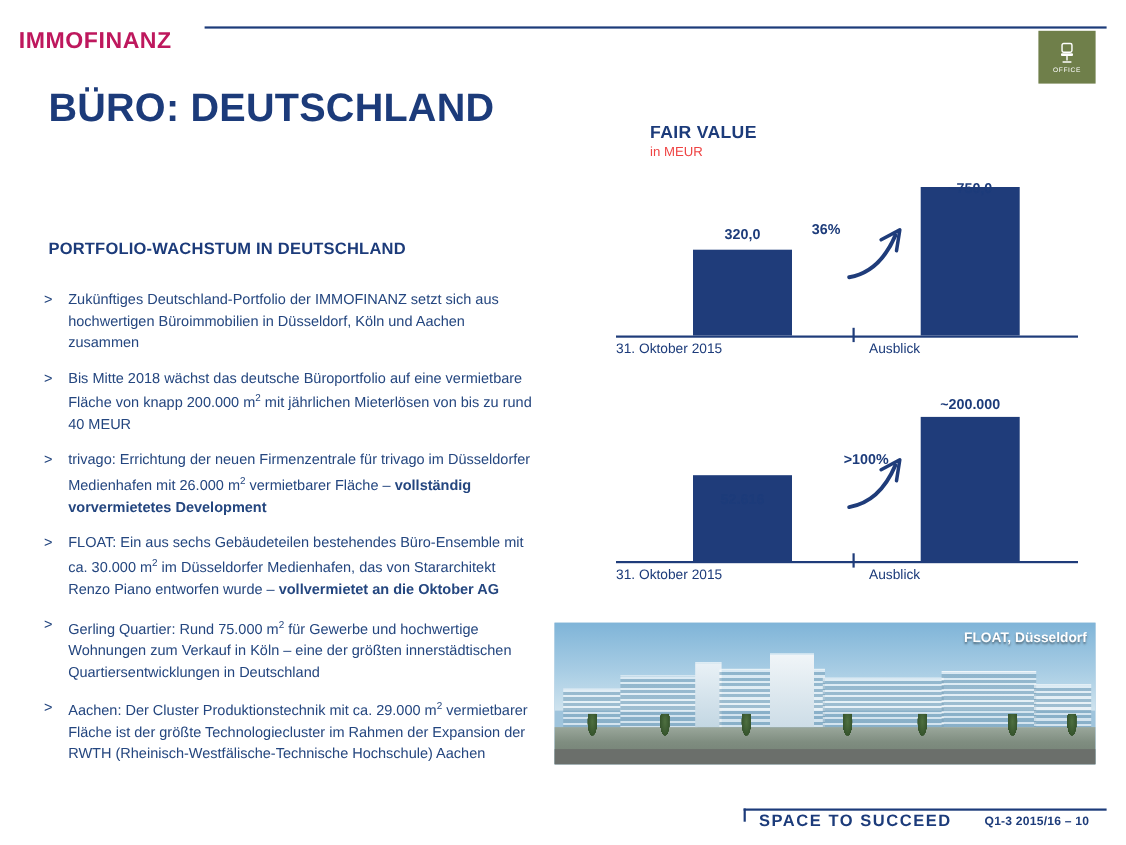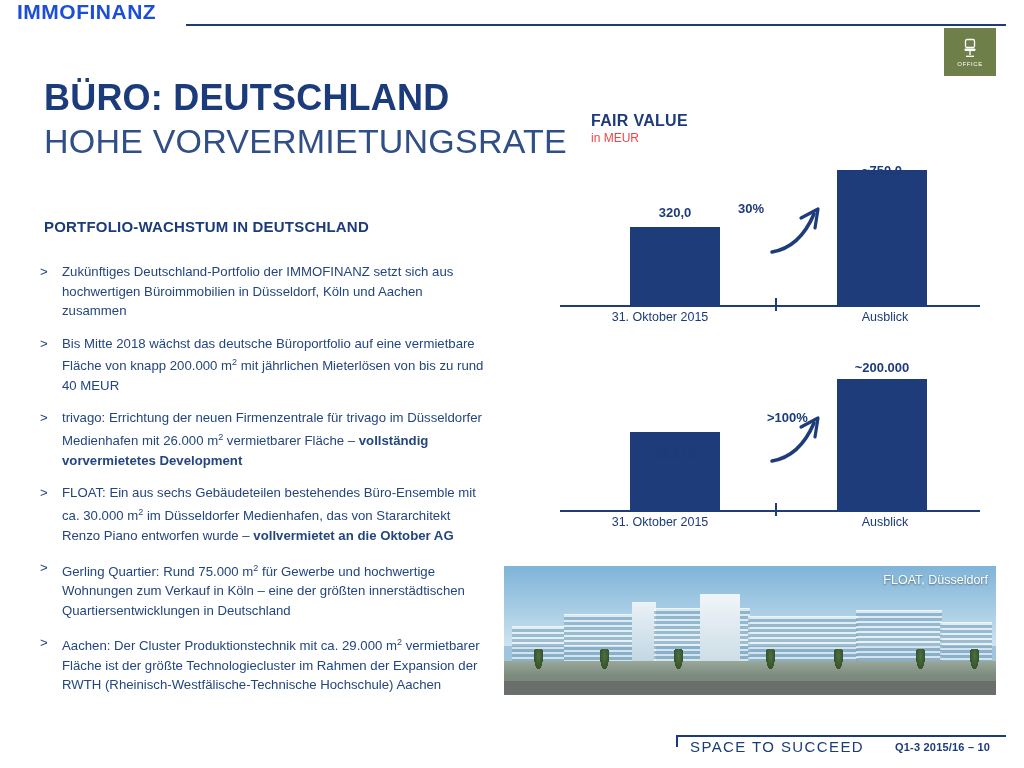--- a/index.html
+++ b/index.html
@@ -20,25 +20,25 @@
     left: 0; top: 0;
     width: 1024px;
     height: 768px;
     background: #ffffff;
   }
 
   
   .brand {
     position: absolute;
     left: 17px;
-    top: 0;
+    top: 26px;
     font-size: 21px;
     font-weight: bold;
     letter-spacing: 0.5px;
-    color: #1d4ed8;
+    color: #be185d;
   }
   .brand-rule {
     position: absolute;
     left: 186px;
     top: 24px;
     width: 820px;
     height: 2px;
     background: #1c3b7a;
   }
   .office-badge {
@@ -156,21 +156,20 @@
   .axis-tick {
     position: absolute;
     background: #1f3c7a;
     width: 1.6px;
     height: 13px;
   }
   .cat-label {
     position: absolute;
     font-size: 12.5px;
     color: #1c3b7a;
-    text-align: center;
   }
   .growth-label {
     position: absolute;
     font-size: 13px;
     font-weight: bold;
     color: #1c3b7a;
   }
   .arrow { position: absolute; }
 
   
@@ -214,21 +213,21 @@
     bottom: 20%;
     width: 9px; height: 20px;
     background: radial-gradient(ellipse at 50% 35%, #4e7040 0%, #35532c 70%, rgba(53,83,44,0) 72%);
   }
   .photo-caption {
     position: absolute;
     right: 8px;
     top: 7px;
     font-size: 12.5px;
     color: #ffffff;
-    font-weight: normal;
+    font-weight: bold;
     text-shadow: 0 1px 2px rgba(0,0,0,0.45);
   }
 
   
   .footer-rule {
     position: absolute;
     left: 676px;
     top: 735px;
     width: 330px;
     height: 1.5px;
@@ -240,21 +239,21 @@
     top: 735px;
     width: 1.5px;
     height: 12px;
     background: #1c3b7a;
   }
   .footer-slogan {
     position: absolute;
     left: 690px;
     top: 738px;
     font-size: 15px;
-    font-weight: normal;
+    font-weight: bold;
     letter-spacing: 1.4px;
     color: #1c3b7a;
   }
   .footer-meta {
     position: absolute;
     left: 895px;
     top: 741px;
     font-size: 11px;
     font-weight: bold;
     color: #1c3b7a;
@@ -275,21 +274,20 @@
         <rect x="6.5" y="2.5" width="9" height="8" rx="1.5" fill="none" stroke="#ffffff" stroke-width="1.3"></rect>
         <rect x="5.5" y="11.5" width="11" height="2.4" rx="1" fill="#ffffff"></rect>
         <line x1="11" y1="14" x2="11" y2="18" stroke="#ffffff" stroke-width="1.3"></line>
         <line x1="7" y1="19.3" x2="15" y2="19.3" stroke="#ffffff" stroke-width="1.3"></line>
       </svg>
     </span>
     <span class="badge-label">OFFICE</span>
   </div>
 
   <div class="title-main">BÜRO: DEUTSCHLAND</div>
-  <div class="title-sub">HOHE VORVERMIETUNGSRATE</div>
 
   <div class="left-heading">PORTFOLIO-WACHSTUM IN DEUTSCHLAND</div>
   <div class="bullets" id="bullet-list">
       <div class="bullet"><span class="marker">&gt;</span><span>Zukünftiges Deutschland-Portfolio der IMMOFINANZ setzt sich aus hochwertigen Büroimmobilien in Düsseldorf, Köln und Aachen zusammen</span></div>
       <div class="bullet"><span class="marker">&gt;</span><span>Bis Mitte 2018 wächst das deutsche Büroportfolio auf eine vermietbare Fläche von knapp 200.000 m<sup>2</sup> mit jährlichen Mieterlösen von bis zu rund 40 MEUR</span></div>
       <div class="bullet"><span class="marker">&gt;</span><span>trivago: Errichtung der neuen Firmenzentrale für trivago im Düsseldorfer Medienhafen mit 26.000 m<sup>2</sup> vermietbarer Fläche – <b>vollständig vorvermietetes Development</b></span></div>
       <div class="bullet"><span class="marker">&gt;</span><span>FLOAT: Ein aus sechs Gebäudeteilen bestehendes Büro-Ensemble mit ca. 30.000 m<sup>2</sup> im Düsseldorfer Medienhafen, das von Stararchitekt Renzo Piano entworfen wurde – <b>vollvermietet an die Oktober AG</b></span></div>
       <div class="bullet"><span class="marker">&gt;</span><span>Gerling Quartier: Rund 75.000 m<sup>2</sup> für Gewerbe und hochwertige Wohnungen zum Verkauf in Köln – eine der größten innerstädtischen Quartiersentwicklungen in Deutschland</span></div>
       <div class="bullet"><span class="marker">&gt;</span><span>Aachen: Der Cluster Produktionstechnik mit ca. 29.000 m<sup>2</sup> vermietbarer Fläche ist der größte Technologiecluster im Rahmen der Expansion der RWTH (Rheinisch-Westfälische-Technische Hochschule) Aachen</span></div>
     </div>
@@ -297,21 +295,21 @@
   <div class="chart-block" style="left:591px; top:112px;">
     <div class="chart-title">FAIR VALUE</div>
     <div class="chart-unit">in MEUR</div>
   </div>
   <div class="plot" style="position:absolute; left:560px; top:160px; width:420px; height:145px;">
     <div class="bar" style="left:70px; width:90px; height:78px;"></div>
     <div class="bar-value" style="left:70px; width:90px; top:45px;">320,0</div>
     <div class="bar" style="left:277px; width:90px; height:135px;"></div>
     <div class="bar-value" style="left:277px; width:90px; top:3px;">~750,0</div>
 
-    <div class="growth-label" style="left:178px; top:41px;">30%</div>
+    <div class="growth-label" style="left:178px; top:41px;">36%</div>
     <div class="arrow" style="left:208px; top:44px;">
       <svg width="60" height="52" viewBox="0 0 60 52">
         <path d="M4 48 C 16 46, 34 38, 46 10" fill="none" stroke="#1f3c7a" stroke-width="3.6" stroke-linecap="round"></path>
         <path d="M33 14 L50 5 L47 24" fill="none" stroke="#1f3c7a" stroke-width="3.2" stroke-linecap="round" stroke-linejoin="round"></path>
       </svg>
     </div>
   </div>
   <div class="axis" style="left:560px; top:305px; width:420px;"></div>
   <div class="axis-tick" style="left:775px; top:298px;"></div>
   <div class="cat-label" style="left:560px; top:310px; width:200px;">31. Oktober 2015</div>

